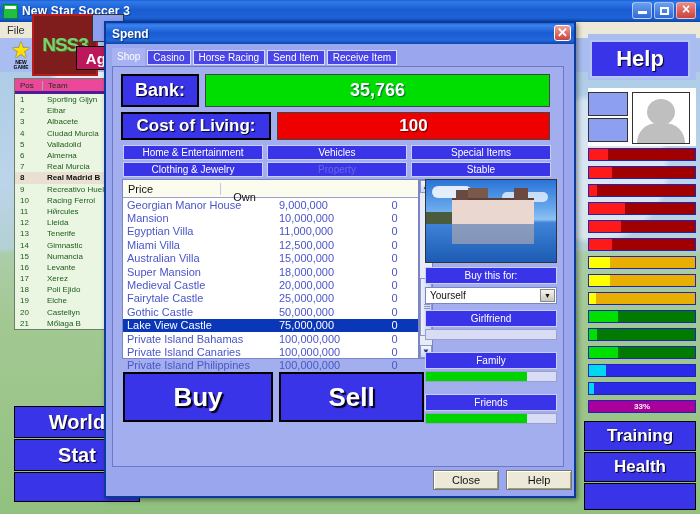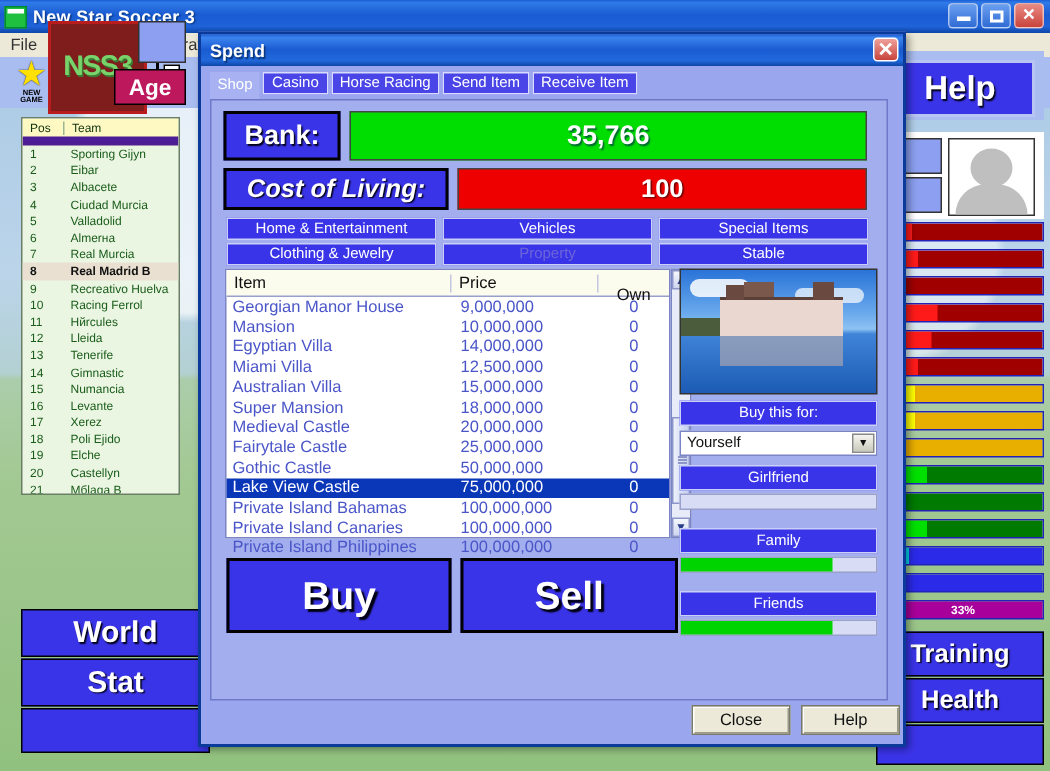--- a/index.html
+++ b/index.html
@@ -69,21 +69,21 @@
   #nss-logo{
     position:absolute;left:32px;top:14px;width:62px;height:58px;background:#7f1d1d;border:2px solid #b91c1c;
     display:flex;align-items:center;justify-content:center;z-index:3;
   }
   #nss-logo .l1{color:#79d36b;font-weight:bold;font-size:19px;letter-spacing:-1px;text-shadow:1px 1px 0 #3a7a33;}
   #age-box{position:absolute;left:92px;top:14px;width:30px;height:26px;background:#8c9ff0;border:1px solid #333;z-index:3;}
   #age-label{position:absolute;left:76px;top:46px;width:46px;height:22px;background:#be185d;border:1px solid #000;
     color:#fff;font-size:15px;font-weight:bold;display:flex;align-items:center;justify-content:center;z-index:3;}
 
   #league-panel{position:absolute;left:14px;top:78px;width:104px;height:250px;background:#eaf6e2;border:1px solid #6b7f66;z-index:3;overflow:hidden;}
-  #league-head{display:flex;font-size:8px;color:#113311;border-bottom:6px solid #4c1d95;height:12px;align-items:center;background:#fef9c3;}
+  #league-head{display:flex;font-size:8px;color:#113311;border-bottom:3px solid #4c1d95;height:12px;align-items:center;background:#ec4899;}
   #league-head .c1{width:22px;padding-left:5px;}
   #league-head .c2{flex:1;border-left:1px solid #9ab694;padding-left:5px;}
   .lrow{display:flex;font-size:8px;color:#1a5c1a;height:11.2px;align-items:center;}
   .lrow.sel{background:#e9e0d2;color:#111;font-weight:bold;}
   .lrow .c1{width:22px;padding-left:5px;}
   .lrow .c2{flex:1;padding-left:5px;}
 
   .big-blue-btn{
     background:#3a34e8;border:1px solid #000;color:#fff;font-weight:bold;
     display:flex;align-items:center;justify-content:center;text-shadow:1px 1px 1px #001;
@@ -108,53 +108,53 @@
   .bar .bg{position:absolute;left:0;top:0;right:0;bottom:0;}
   .bar .lbl{position:absolute;left:0;right:0;top:0;bottom:0;color:#fff;font-size:8px;font-weight:bold;
     display:flex;align-items:center;justify-content:center;}
 
   #btn-training{position:absolute;right:4px;top:421px;width:110px;height:28px;font-size:17px;z-index:4;}
   #btn-health{position:absolute;right:4px;top:452px;width:110px;height:28px;font-size:17px;z-index:4;}
   #btn-blank-r{position:absolute;right:4px;top:483px;width:110px;height:25px;background:#3a34e8;border:1px solid #000;z-index:4;}
 
   
   #spend-dialog{
-    position:absolute;left:132px;top:21px;width:468px;height:473px;
+    position:absolute;left:104px;top:21px;width:468px;height:473px;
     background:#9aa6ee;border:2px solid #0a3b9a;box-shadow:2px 2px 5px rgba(0,0,0,.4);z-index:20;
   }
   #spend-titlebar{
     height:21px;width:100%;
     background:linear-gradient(to bottom,#1c5ed6 0%,#3b84ee 10%,#1a5bd2 48%,#2169dc 82%,#0d46a8 100%);
     color:#fff;font-size:12px;font-weight:bold;display:flex;align-items:center;position:relative;
   }
   #spend-title-text{margin-left:6px;text-shadow:1px 1px 1px #06306f;}
   #spend-close{
     position:absolute;right:3px;top:2px;width:17px;height:16px;border-radius:3px;
     background:linear-gradient(to bottom,#f0a09a,#c8443c);border:1px solid #fff;box-sizing:border-box;
     color:#fff;font-size:13px;font-weight:bold;line-height:13px;text-align:center;cursor:pointer;
   }
-  #tabstrip{position:absolute;left:6px;top:25px;height:18px;display:flex;align-items:flex-start;}
+  #tabstrip{position:absolute;left:6px;top:25px;height:18px;display:flex;align-items:center;}
   .tab{
     background:#4a45e6;border:1px solid #d8dcff;color:#fff;font-size:10px;
     padding:1px 5px;margin-right:2px;box-sizing:border-box;height:15px;cursor:pointer;
   }
   .tab.active{background:#a8b2f2;border:none;border-bottom:none;color:#fff;height:18px;padding-top:3px;
     text-shadow:none;position:relative;}
   #tab-panel{
     position:absolute;left:6px;top:43px;width:452px;height:401px;
     background:#a3aeee;border:1px solid #6f78c8;box-sizing:border-box;
   }
   .bank-row{position:absolute;left:8px;top:7px;display:flex;}
   #bank-label{width:78px;height:33px;background:#3a34e8;border:2px solid #000;box-sizing:border-box;
     color:#fff;font-size:18px;font-weight:bold;display:flex;align-items:center;justify-content:center;text-shadow:1px 1px 1px #001;}
   #bank-value{width:345px;height:33px;margin-left:6px;background:#00dd00;border:1px solid #444;box-sizing:border-box;
     color:#fff;font-size:18px;font-weight:bold;display:flex;align-items:center;justify-content:center;text-shadow:1px 1px 1px #063;}
   .col-row{position:absolute;left:8px;top:45px;display:flex;}
   #col-label{width:150px;height:28px;background:#3a34e8;border:2px solid #000;box-sizing:border-box;
-    color:#fff;font-size:17px;font-weight:bold;display:flex;align-items:center;justify-content:center;text-shadow:1px 1px 1px #001;font-style:italic;}
+    color:#fff;font-size:17px;font-weight:bold;display:flex;align-items:center;justify-content:center;text-shadow:1px 1px 1px #001;}
   #col-value{width:273px;height:28px;margin-left:6px;background:#ee0000;border:1px solid #444;box-sizing:border-box;
     color:#fff;font-size:17px;font-weight:bold;display:flex;align-items:center;justify-content:center;text-shadow:1px 1px 1px #600;}
   #cat-grid{position:absolute;left:10px;top:78px;width:430px;display:flex;flex-wrap:wrap;gap:2px 4px;}
   .cat-btn{
     width:140px;height:15px;background:#3a34e8;border:1px solid #c9cff7;box-sizing:border-box;
     color:#fff;font-size:10px;display:flex;align-items:center;justify-content:center;cursor:pointer;
   }
   .cat-btn.dim{color:#6c66d9;}
 
   #list-wrap{position:absolute;left:9px;top:112px;width:297px;height:180px;background:#fff;border:1px solid #7b84c4;box-sizing:border-box;}
@@ -473,38 +473,37 @@
         <div class="cat-btn">Home &amp; Entertainment</div>
         <div class="cat-btn">Vehicles</div>
         <div class="cat-btn">Special Items</div>
         <div class="cat-btn">Clothing &amp; Jewelry</div>
         <div class="cat-btn dim">Property</div>
         <div class="cat-btn">Stable</div>
       </div>
 
     <div id="list-wrap">
       <div id="list-head">
-        <span class="h-item">Item</span>
         <span class="h-price">Price</span>
         <span class="h-own">Own</span>
       </div>
       <div id="list-rows">
           <div class="irow">
             <span class="i-name">Georgian Manor House</span>
             <span class="i-price">9,000,000</span>
             <span class="i-own">0</span>
           </div>
           <div class="irow">
             <span class="i-name">Mansion</span>
             <span class="i-price">10,000,000</span>
             <span class="i-own">0</span>
           </div>
           <div class="irow">
             <span class="i-name">Egyptian Villa</span>
-            <span class="i-price">14,000,000</span>
+            <span class="i-price">11,000,000</span>
             <span class="i-own">0</span>
           </div>
           <div class="irow">
             <span class="i-name">Miami Villa</span>
             <span class="i-price">12,500,000</span>
             <span class="i-own">0</span>
           </div>
           <div class="irow">
             <span class="i-name">Australian Villa</span>
             <span class="i-price">15,000,000</span>

